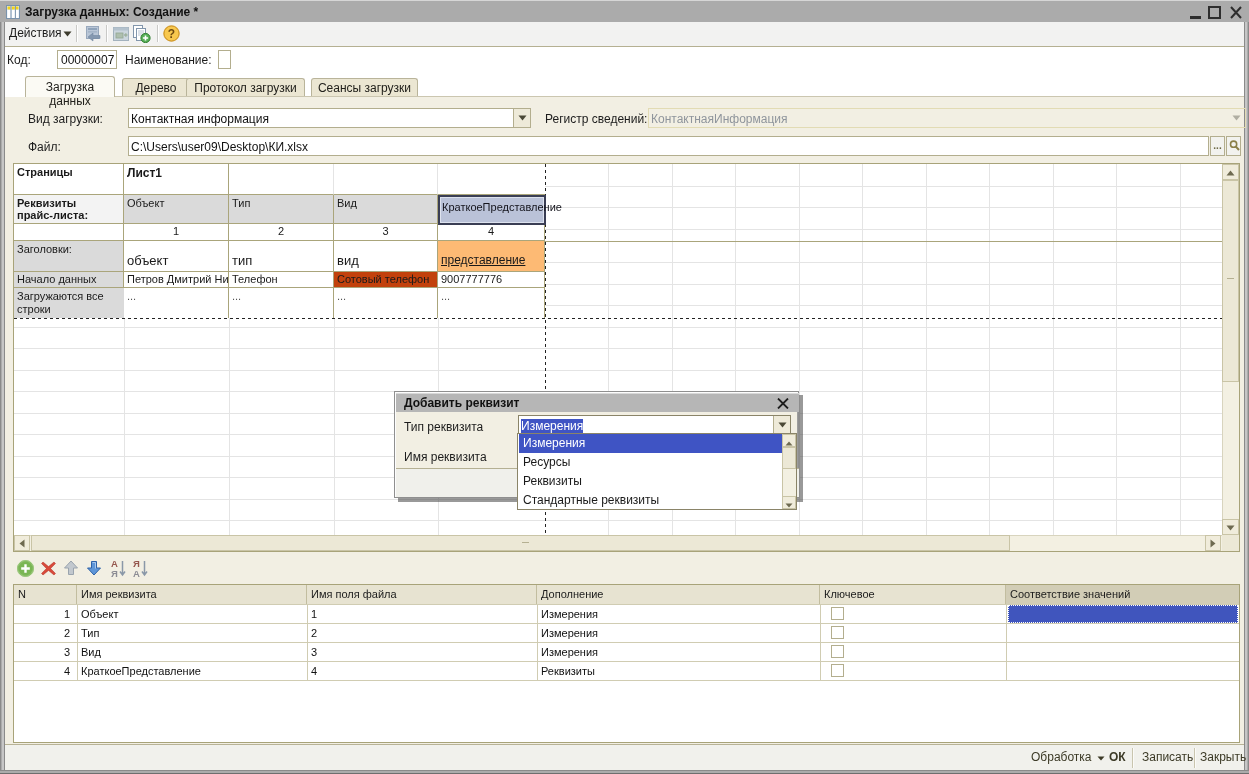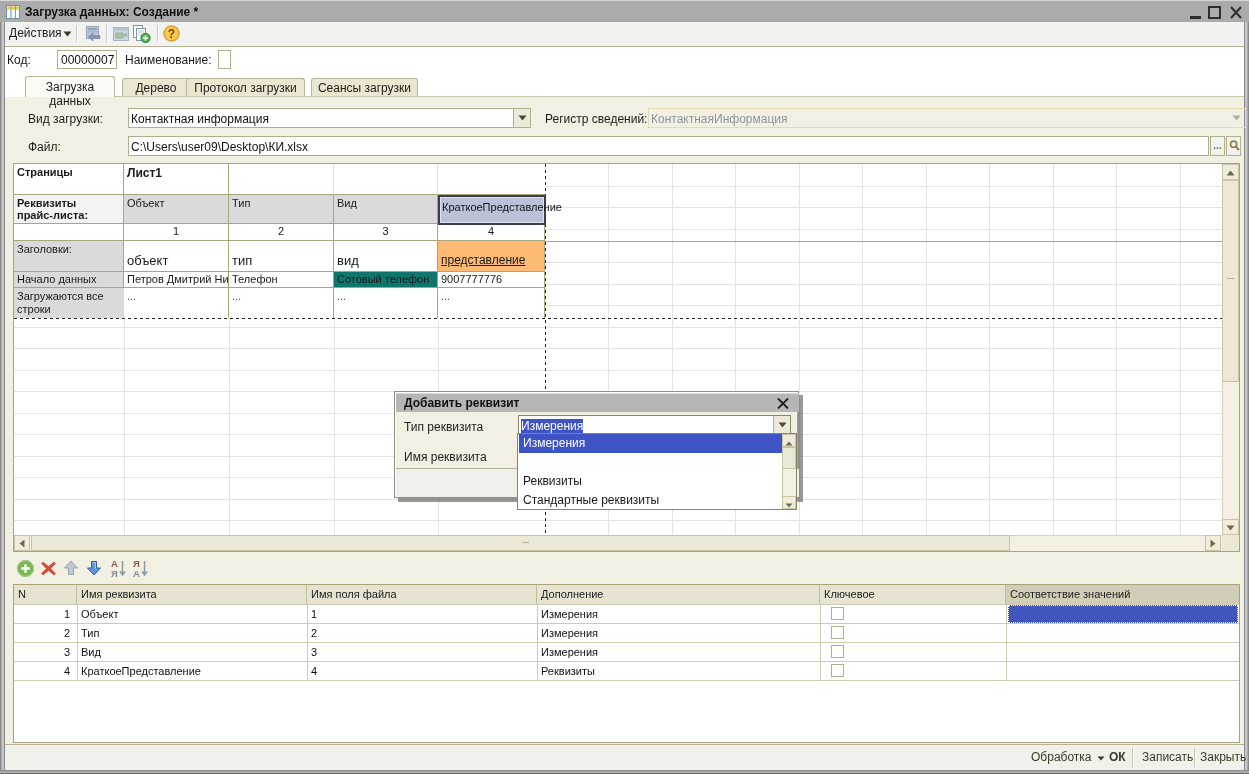--- a/index.html
+++ b/index.html
@@ -212,21 +212,21 @@
  <div class="cell" style="left:320px;top:60px;width:104px;height:17px;background:#fff;z-index:2;text-align:center;padding:1px 0;">3</div>
  <div class="cell" style="left:424px;top:60px;width:107px;height:17px;background:#fff;z-index:2;text-align:center;padding:1px 0;">4</div>
  <div class="cell" style="left:0;top:77px;width:110px;height:31px;background:#dadada;z-index:2;">Заголовки:</div>
  <div class="cell" style="left:110px;top:77px;width:105px;height:31px;background:#fff;z-index:2;font-size:13px;padding-top:12px;">объект</div>
  <div class="cell" style="left:215px;top:77px;width:105px;height:31px;background:#fff;z-index:2;font-size:13px;padding-top:12px;">тип</div>
  <div class="cell" style="left:320px;top:77px;width:104px;height:31px;background:#fff;z-index:2;font-size:13px;padding-top:12px;">вид</div>
  <div class="cell" style="left:424px;top:77px;width:107px;height:31px;background:#fdba74;z-index:2;font-size:12px;padding-top:12px;text-decoration:underline;">представление</div>
  <div class="cell" style="left:0;top:108px;width:110px;height:16px;background:#dadada;z-index:2;padding-top:1px;">Начало данных</div>
  <div class="cell" style="left:110px;top:108px;width:105px;height:16px;background:#fff;z-index:2;padding-top:1px;">Петров Дмитрий Ник</div>
  <div class="cell" style="left:215px;top:108px;width:105px;height:16px;background:#fff;z-index:2;padding-top:1px;">Телефон</div>
- <div class="cell" style="left:320px;top:108px;width:104px;height:16px;background:#0f766e;z-index:2;padding-top:1px;">Сотовый телефон</div>
+ <div class="cell" style="left:320px;top:108px;width:104px;height:16px;background:#c2410c;z-index:2;padding-top:1px;">Сотовый телефон</div>
  <div class="cell" style="left:424px;top:108px;width:107px;height:16px;background:#fff;z-index:2;padding-top:1px;">9007777776</div>
  <div class="cell" style="left:0;top:124px;width:129px;height:30px;background:#dadada;z-index:2;line-height:13px;white-space:normal;border-bottom:none;">Загружаются все строки</div>
  <div class="cell" style="left:110px;top:124px;width:105px;height:30px;background:#fff;z-index:2;color:#555;border-bottom:none;">...</div>
  <div class="cell" style="left:215px;top:124px;width:105px;height:30px;background:#fff;z-index:2;color:#555;border-bottom:none;">...</div>
  <div class="cell" style="left:320px;top:124px;width:104px;height:30px;background:#fff;z-index:2;color:#555;border-bottom:none;">...</div>
  <div class="cell" style="left:424px;top:124px;width:107px;height:30px;background:#fff;z-index:2;color:#555;border-bottom:none;">...</div>
 
  <div style="position:absolute;left:424px;top:31px;width:108px;height:30px;background:#bac2d8;border:2px solid #3a3e54;box-shadow:inset 1px 1px 0 #dde2ee, inset -1px -1px 0 #dde2ee;z-index:4;font-size:11px;padding:4px 2px;white-space:nowrap;overflow:visible;color:#14141c;">КраткоеПредставление</div>
 
  <div class="dashv" style="left:531px;top:0;height:371px;z-index:3;"></div>
@@ -346,20 +346,21 @@
     <svg style="position:absolute;left:4px;top:6px" width="9" height="6" viewBox="0 0 9 6">
             <path d="M0.5 0.5 L8.5 0.5 L4.5 5.5 Z" fill="#4a4836"></path>
           </svg>
         </div>
   </div>
   <div style="position:absolute;left:1px;top:76px;width:403px;height:1px;background:#b5b093;"></div>
   <div style="position:absolute;left:1px;top:77px;width:403px;height:28px;background:#f0f0eb;"></div>
 </div>
 <div id="dlglist">
   <div class="ditem" style="top:0;background:#3f54c4;color:#fff;">Измерения</div>
+  <div class="ditem" style="top:19px;">Ресурсы</div>
   <div class="ditem" style="top:38px;">Реквизиты</div>
   <div class="ditem" style="top:57px;">Стандартные реквизиты</div>
   <div class="sb" style="left:264px;top:0;width:14px;height:75px;border-left:1px solid #c9c4a6;"></div>
   <div class="sbbtn" style="left:264px;top:0;width:14px;height:13px;"><svg width="8" height="5" viewBox="0 0 8 5" style="margin-top:3px">
           <path d="M4 0.5 L7.5 4.5 L0.5 4.5 Z" fill="#6e6a50"></path>
         </svg></div>
   <div class="sbthumb" style="left:264px;top:13px;width:14px;height:22px;"></div>
   <div class="sbbtn" style="left:264px;top:62px;width:14px;height:13px;"><svg width="8" height="5" viewBox="0 0 8 5" style="margin-top:3px">
           <path d="M0.5 0.5 L7.5 0.5 L4 4.5 Z" fill="#6e6a50"></path>
         </svg></div>

